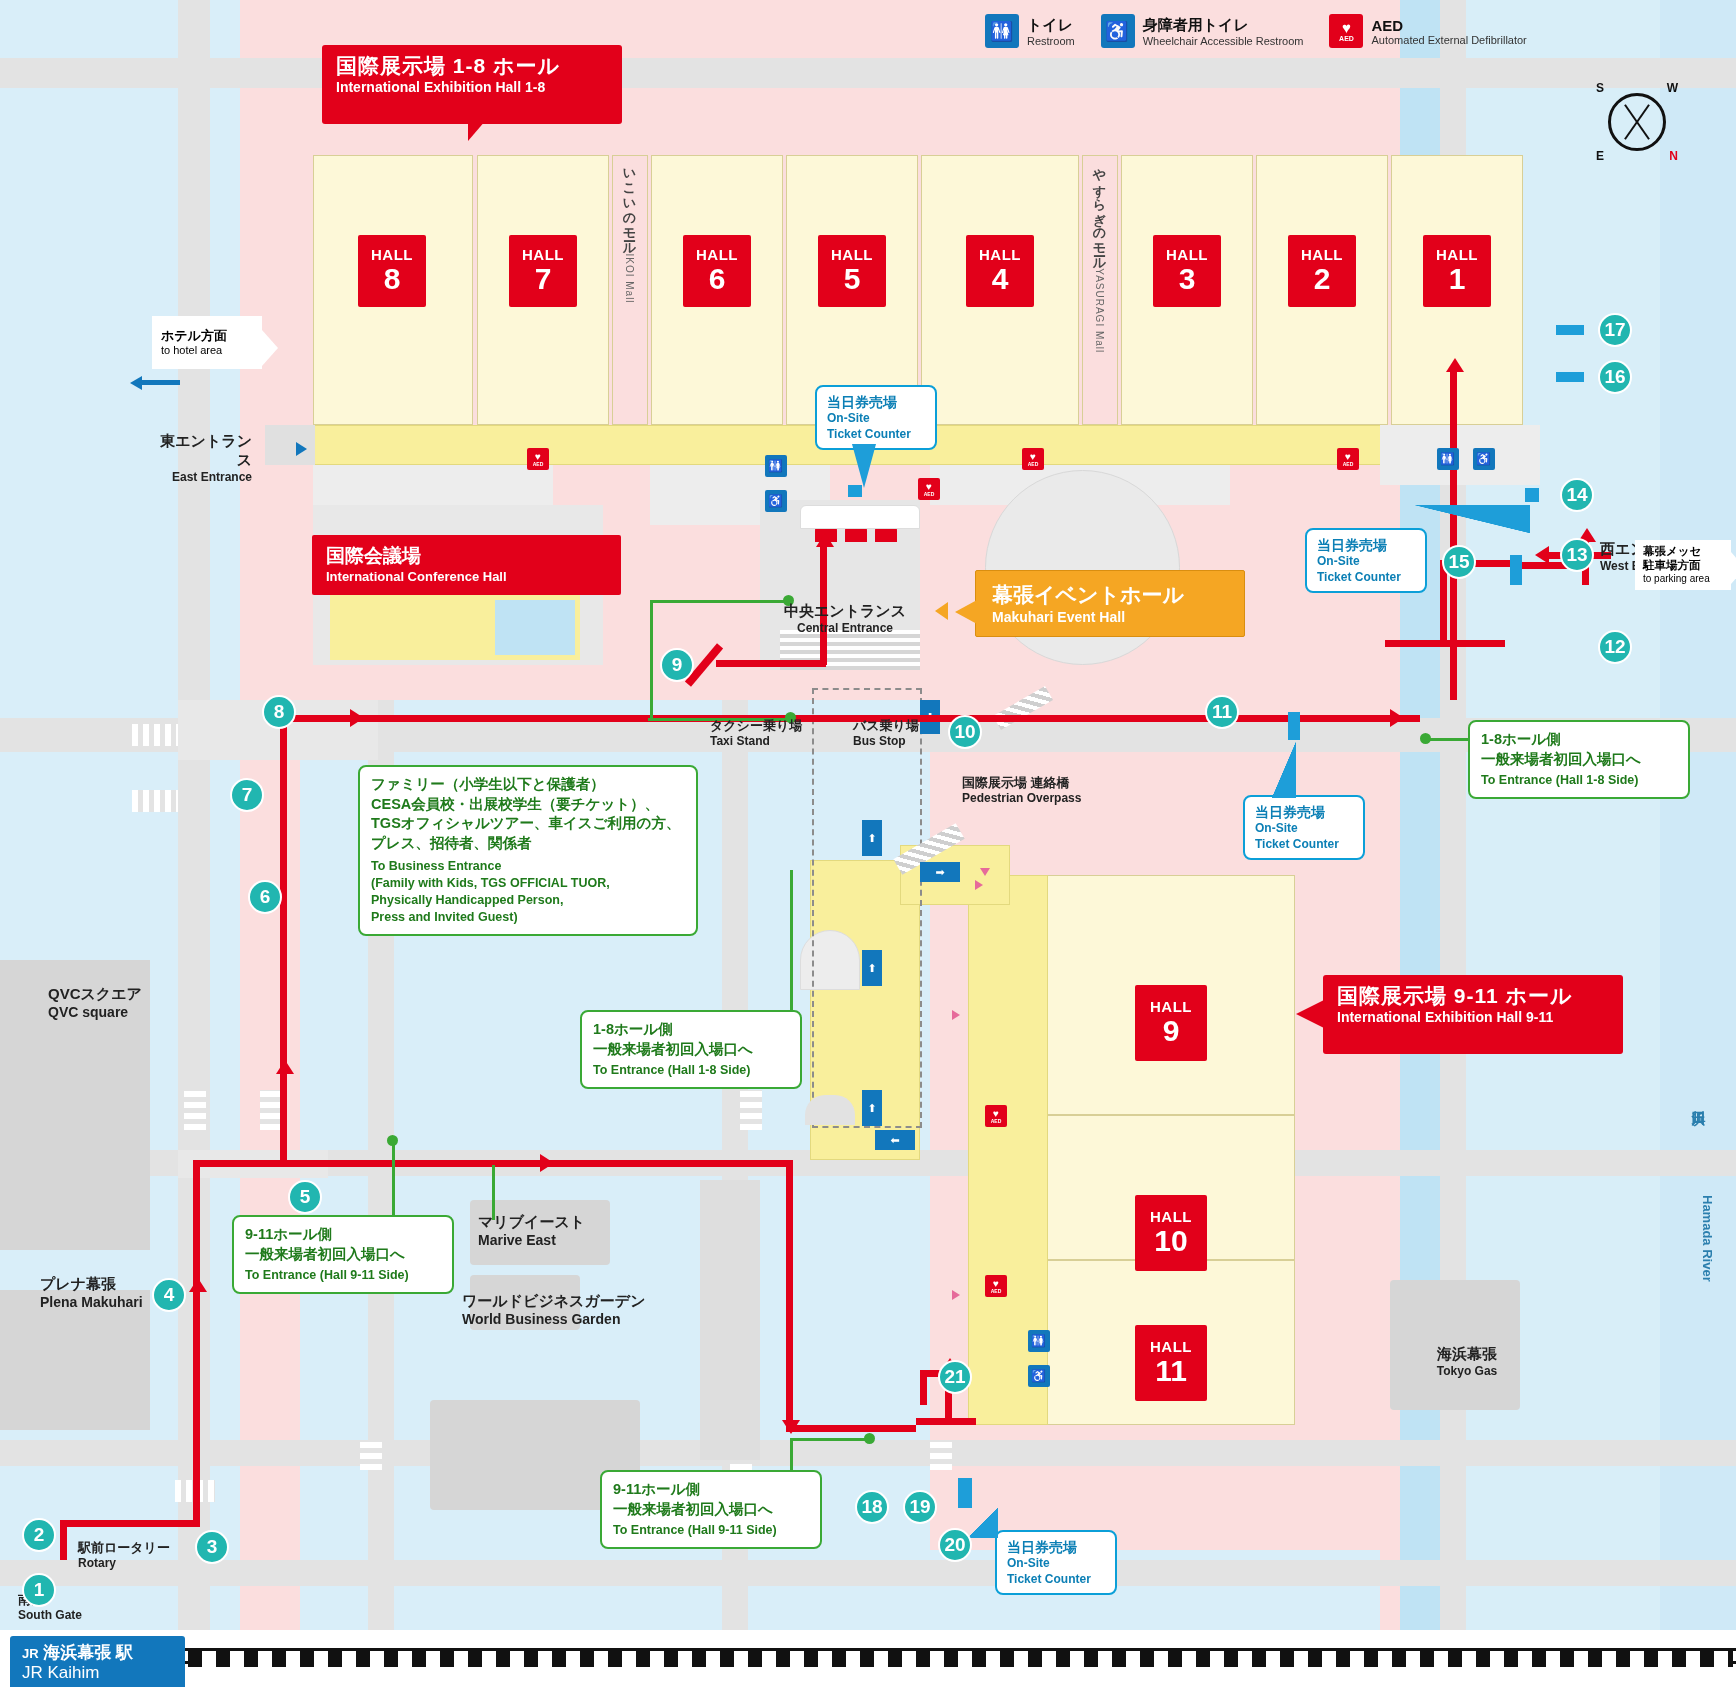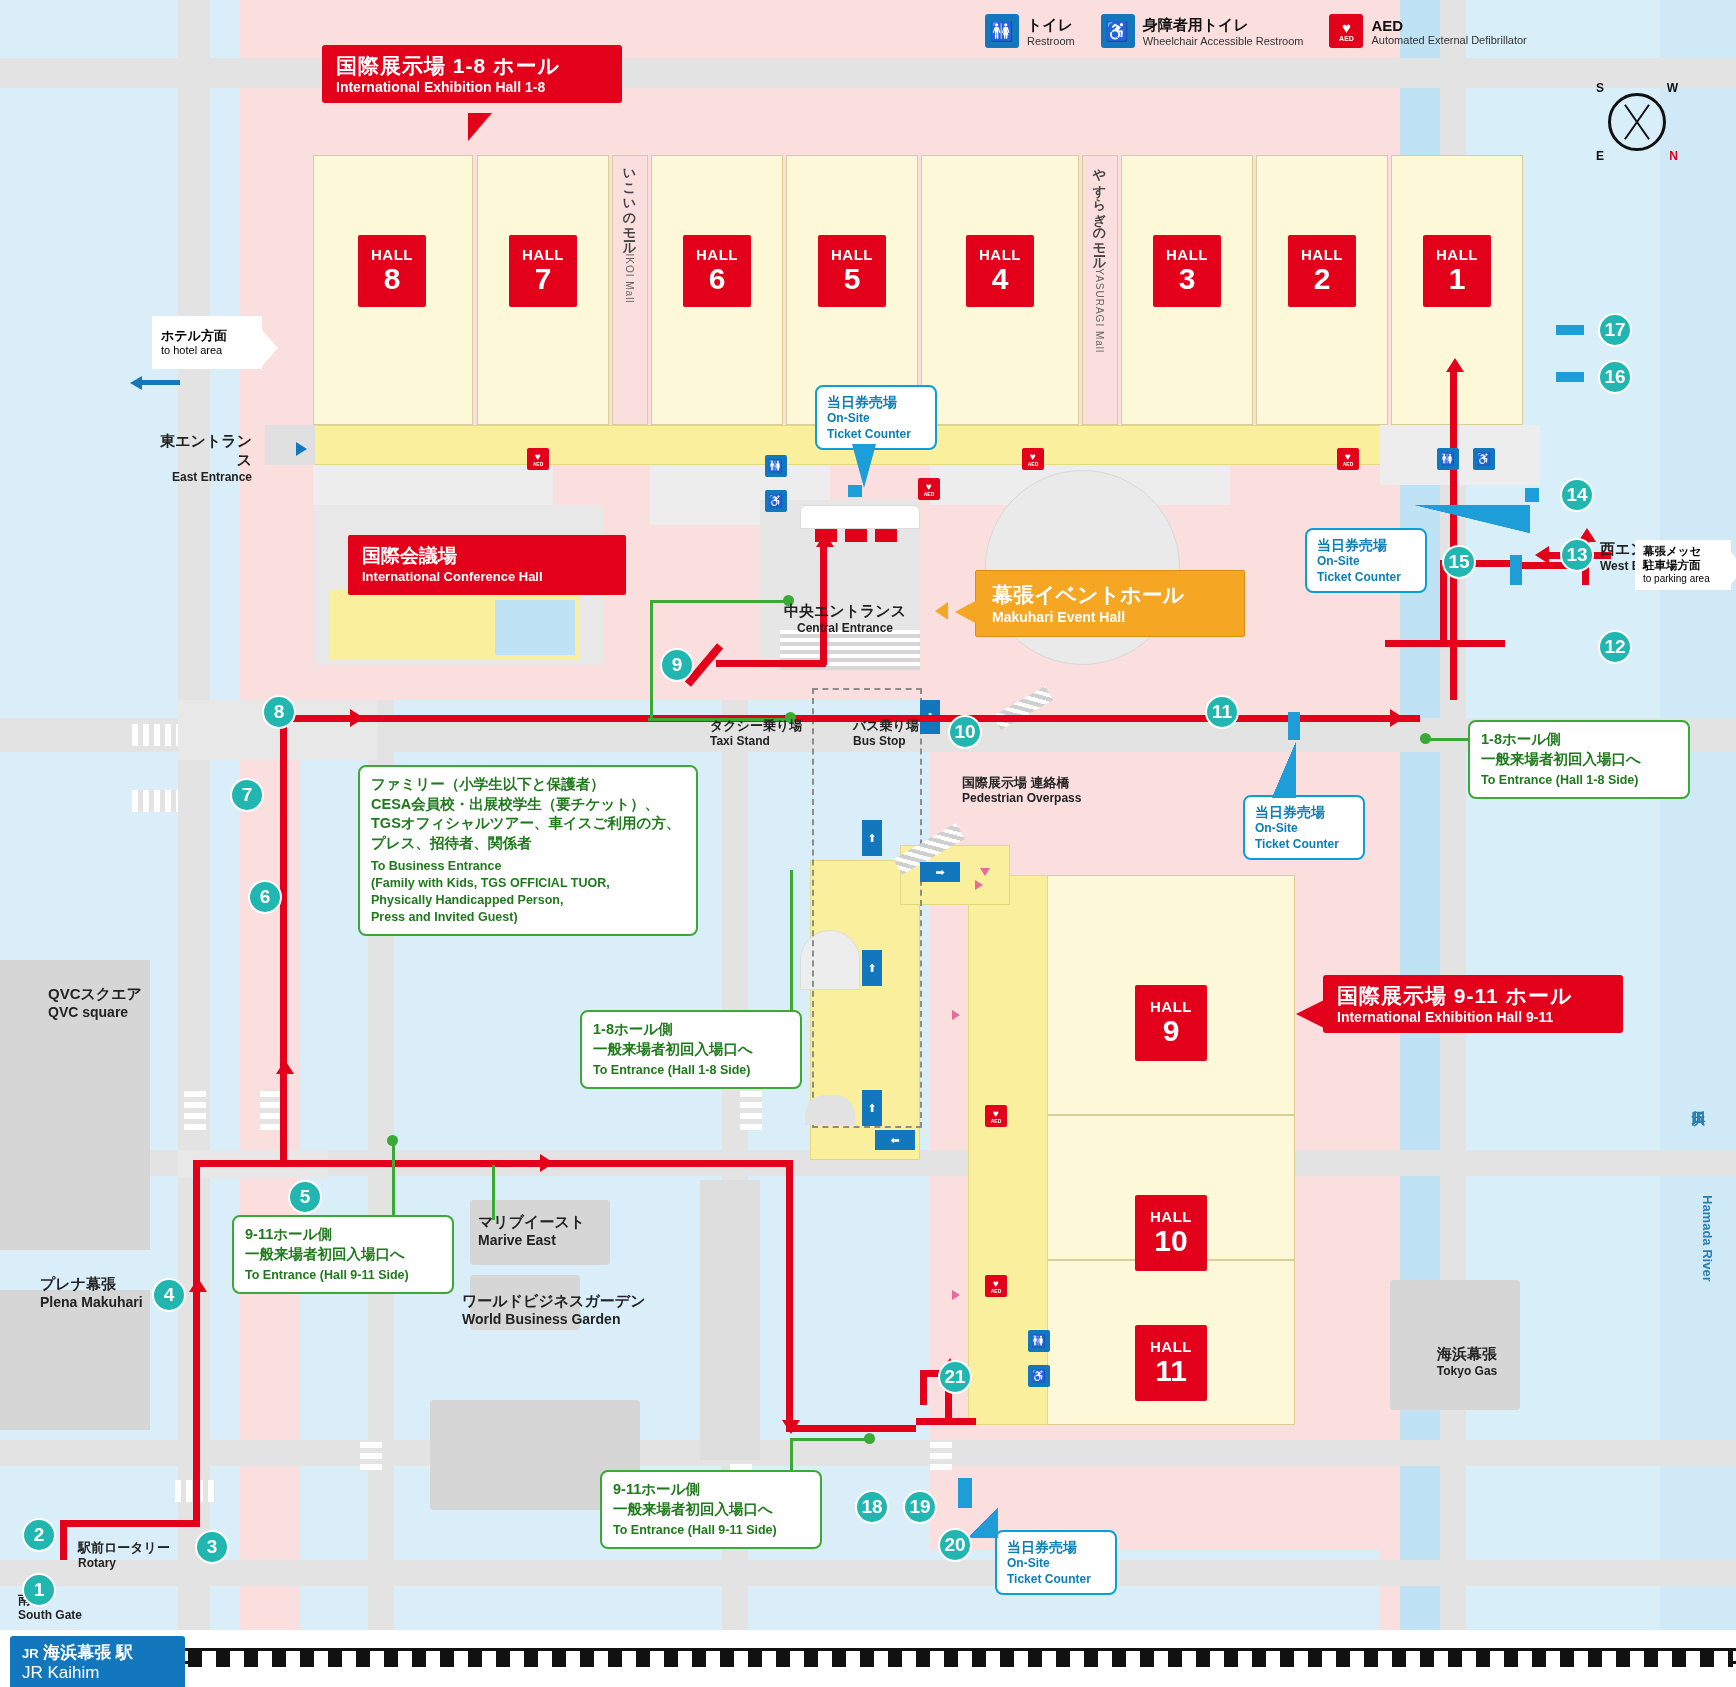--- a/index.html
+++ b/index.html
@@ -29,21 +29,21 @@
   .hall-label {
     position:absolute; background:#e2001a; color:#fff; text-align:center;
     font-weight:bold; line-height:1.05; border-radius:2px;
     display:flex; flex-direction:column; align-items:center; justify-content:center;
   }
   .hall-label .h { font-size:15px; letter-spacing:.5px; }
   .hall-label .n { font-size:30px; }
 
   
   .banner {
-    position:absolute; background:#e2001a; color:#fff; padding:8px 14px 6px 14px;
+    position:absolute; background:#e2001a; color:#fff; padding:8px 14px 27px 14px;
     border-radius:3px; line-height:1.25;
   }
   .banner .jp { font-size:21px; font-weight:bold; letter-spacing:1px; }
   .banner .en { font-size:14px; font-weight:bold; }
   .banner-tail {
     position:absolute; width:0; height:0;
   }
 
   
   .legend { position:absolute; display:flex; align-items:flex-start; gap:26px; }
@@ -409,21 +409,21 @@
     <div class="en">International Exhibition Hall 1-8</div>
   </div>
   <div class="banner-tail" style="left:468px; top:113px; border-left:0 solid transparent; border-right:24px solid transparent; border-top:28px solid #e2001a;"></div>
 
   <div class="banner" style="left:1323px; top:975px; width:300px;">
     <div class="jp">国際展示場 9-11 ホール</div>
     <div class="en">International Exhibition Hall 9-11</div>
   </div>
   <div class="banner-tail" style="left:1296px; top:1000px; border-top:14px solid transparent; border-bottom:14px solid transparent; border-right:28px solid #e2001a;"></div>
 
-  <div class="confhall" style="left:348px; top:535px; width:278px;">
+  <div class="confhall" style="left:312px; top:535px; width:309px;">
     <div class="jp">国際会議場</div>
     <div class="en">International Conference Hall</div>
   </div>
 
   <div class="eventhall" style="left:975px; top:570px; width:270px;">
     <div class="jp">幕張イベントホール</div>
     <div class="en">Makuhari Event Hall</div>
   </div>
   <div class="banner-tail" style="left:955px; top:600px; border-top:12px solid transparent; border-bottom:12px solid transparent; border-right:22px solid #f5a623;"></div>
 

